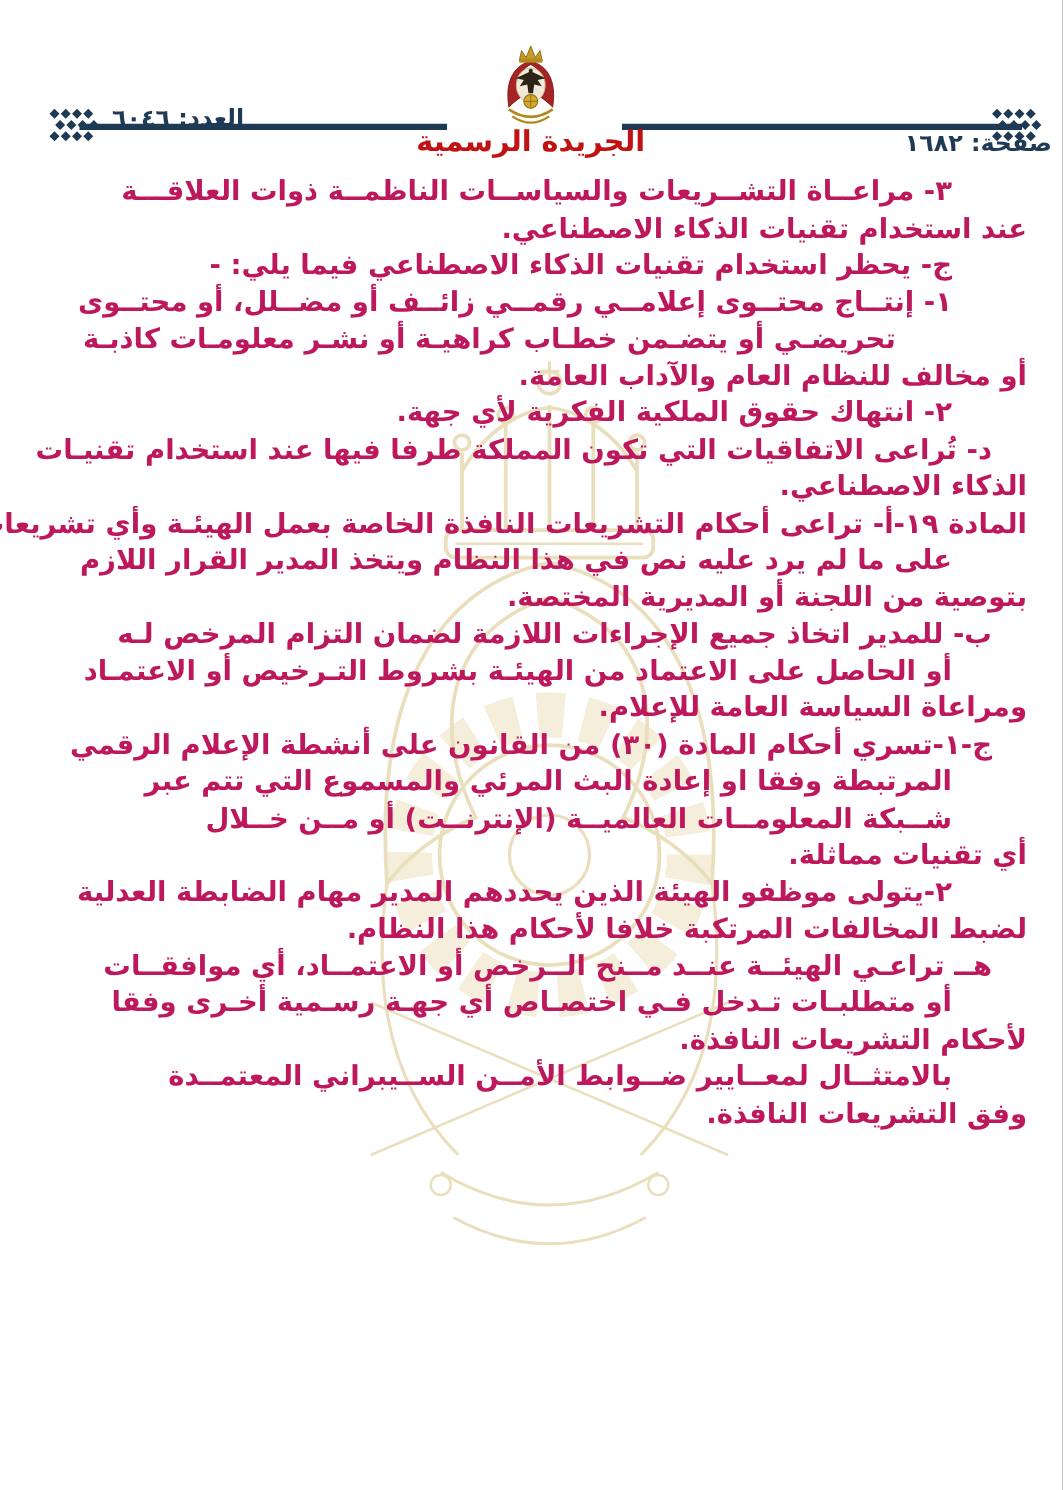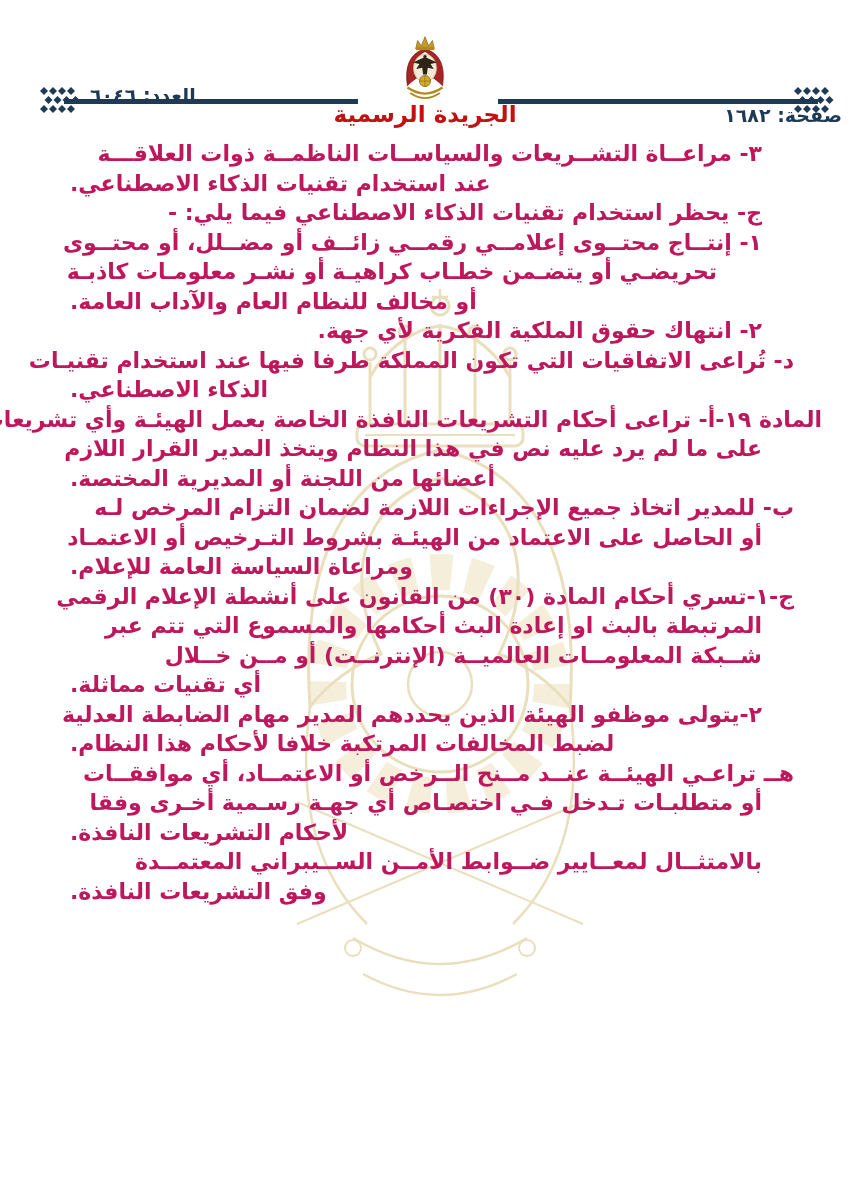--- a/index.html
+++ b/index.html
@@ -50,21 +50,21 @@
     height:29.5px;line-height:29.5px;
     font-size:22px;font-weight:bold;
     color:#be185d;
     text-align:right;
     white-space:nowrap;
   }
   .m0{margin-right:0;}
   .m1{margin-right:28px;}
   .m2{margin-right:60px;}
   .m3{margin-right:105px;}
-  .c{text-align:left;margin-right:0;}
+  .c{text-align:right;margin-right:0;}
 </style>
 </head>
 <body>
 
 <div class="page">
 
   <svg class="watermark" viewBox="0 0 470 734" fill="none" stroke="#e8dcb6" stroke-width="3" opacity="0.9">
 
     <circle cx="235" cy="24" r="9"></circle>
     <path d="M235 6 v-0 M227 15 h16 M235 7 v16" stroke-width="2.5"></path>
@@ -178,30 +178,30 @@
       <div class="para">
         <div class="line m2">٢- انتهاك حقوق الملكية الفكرية لأي جهة.</div>
       </div>
       <div class="para">
         <div class="line m1">د- تُراعى الاتفاقيات التي تكون المملكة طرفا فيها عند استخدام تقنيـات</div>
         <div class="line c">الذكاء الاصطناعي.</div>
       </div>
       <div class="para">
         <div class="line m0">المادة ١٩-أ- تراعى أحكام التشريعات النافذة الخاصة بعمل الهيئـة وأي تشريعات</div>
         <div class="line m2">على ما لم يرد عليه نص في هذا النظام ويتخذ المدير القرار اللازم</div>
-        <div class="line c">أعضائها من اللجنة أو المديرية المختصة.</div>
+        <div class="line c">بتوصية من اللجنة أو المديرية المختصة.</div>
       </div>
       <div class="para">
         <div class="line m1">ب- للمدير اتخاذ جميع الإجراءات اللازمة لضمان التزام المرخص لـه</div>
         <div class="line m2">أو الحاصل على الاعتماد من الهيئـة بشروط التـرخيص أو الاعتمـاد</div>
         <div class="line c">ومراعاة السياسة العامة للإعلام.</div>
       </div>
       <div class="para">
         <div class="line m1">ج-١-تسري أحكام المادة (٣٠) من القانون على أنشطة الإعلام الرقمي</div>
-        <div class="line m2">المرتبطة بالبث او إعادة البث أحكامها والمسموع التي تتم عبر</div>
+        <div class="line m2">المرتبطة وفقا او إعادة البث المرئي والمسموع التي تتم عبر</div>
         <div class="line m2">شــبكة المعلومــات العالميــة (الإنترنــت) أو مــن خــلال</div>
         <div class="line c">أي تقنيات مماثلة.</div>
       </div>
       <div class="para">
         <div class="line m2">٢-يتولى موظفو الهيئة الذين يحددهم المدير مهام الضابطة العدلية</div>
         <div class="line c">لضبط المخالفات المرتكبة خلافا لأحكام هذا النظام.</div>
       </div>
       <div class="para">
         <div class="line m1">هــ تراعـي الهيئــة عنــد مــنح الــرخص أو الاعتمــاد، أي موافقــات</div>
         <div class="line m2">أو متطلبـات تـدخل فـي اختصـاص أي جهـة رسـمية أخـرى وفقا</div>

